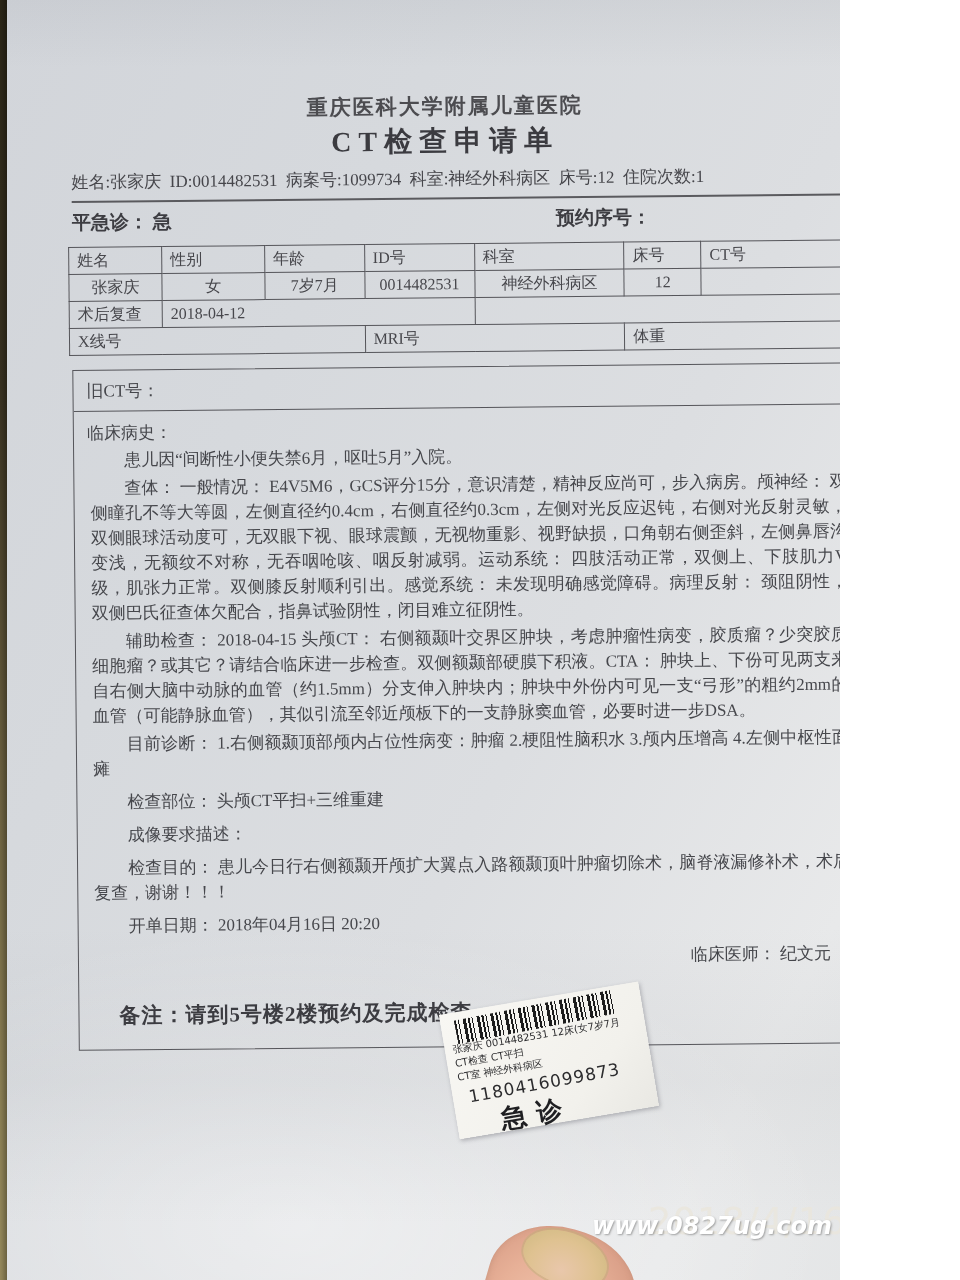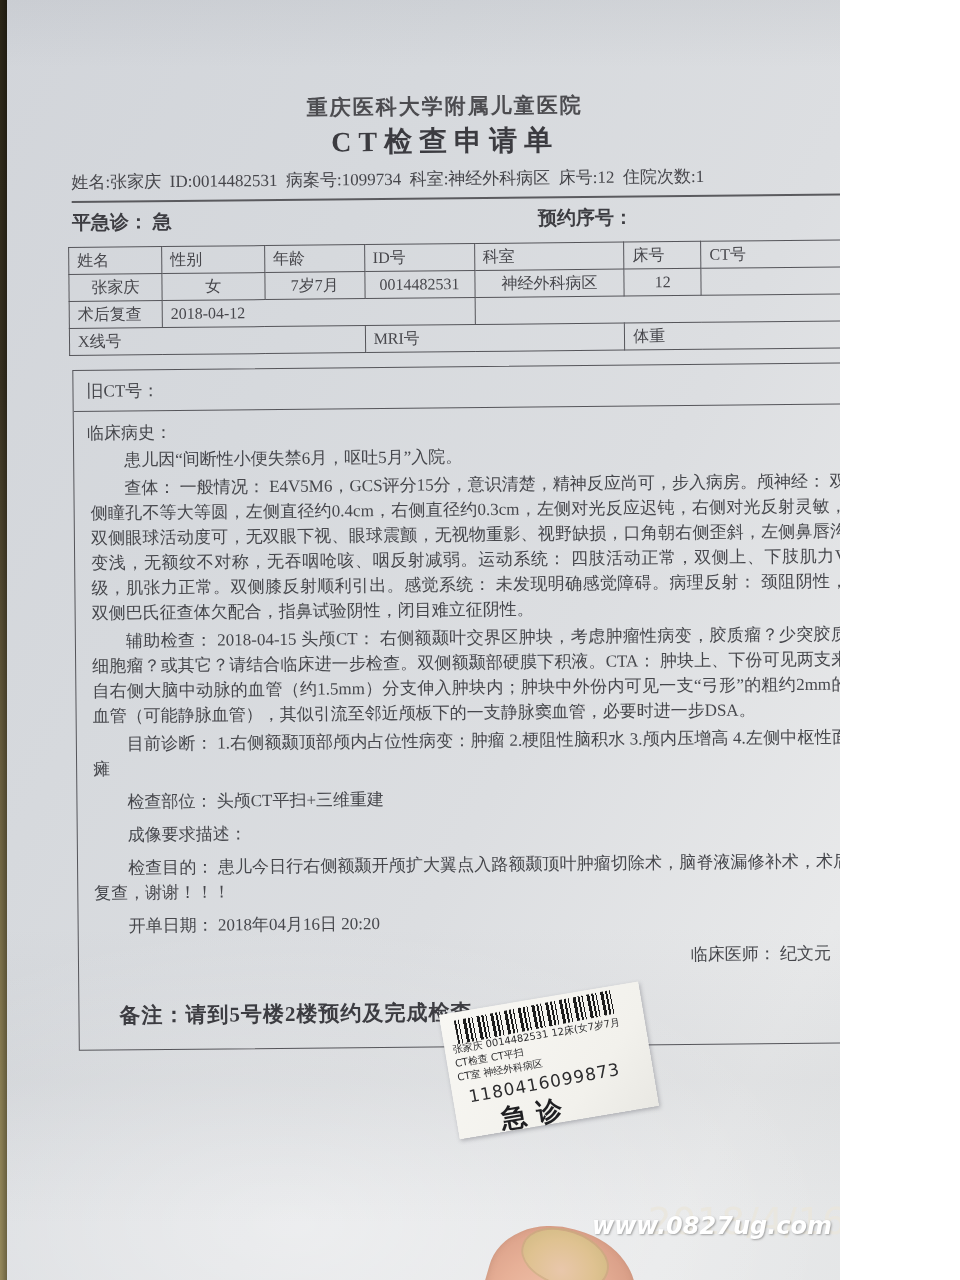--- a/index.html
+++ b/index.html
@@ -39,21 +39,21 @@
   #form-title {
     position:absolute; top:112px; left:0; width:900px; text-align:center;
     font-size:28px; font-weight:bold; letter-spacing:7px; color:#3b3b40;
   }
   #patient-info {
     position:absolute; top:157px; left:76px; width:830px;
     font-size:17px; color:#46464b; white-space:pre;
     border-bottom:2px solid #5a5a5e; padding-bottom:7px;
   }
   #triage-row { position:absolute; top:196px; left:76px; width:800px; font-size:19px; font-weight:bold; color:#3d3d42; }
-  #appointment-label { position:absolute; left:466px; top:0; }
+  #appointment-label { position:absolute; left:484px; top:0; }
   
   #patient-table {
     position:absolute; top:233px; left:72px; width:790px;
     border-collapse:collapse; font-size:16px; color:#47474c;
   }
   #patient-table td {
     border:1.6px solid #55555a; height:27px; padding:1px 8px; vertical-align:middle;
   }
   #patient-table td.c { text-align:center; }
   

